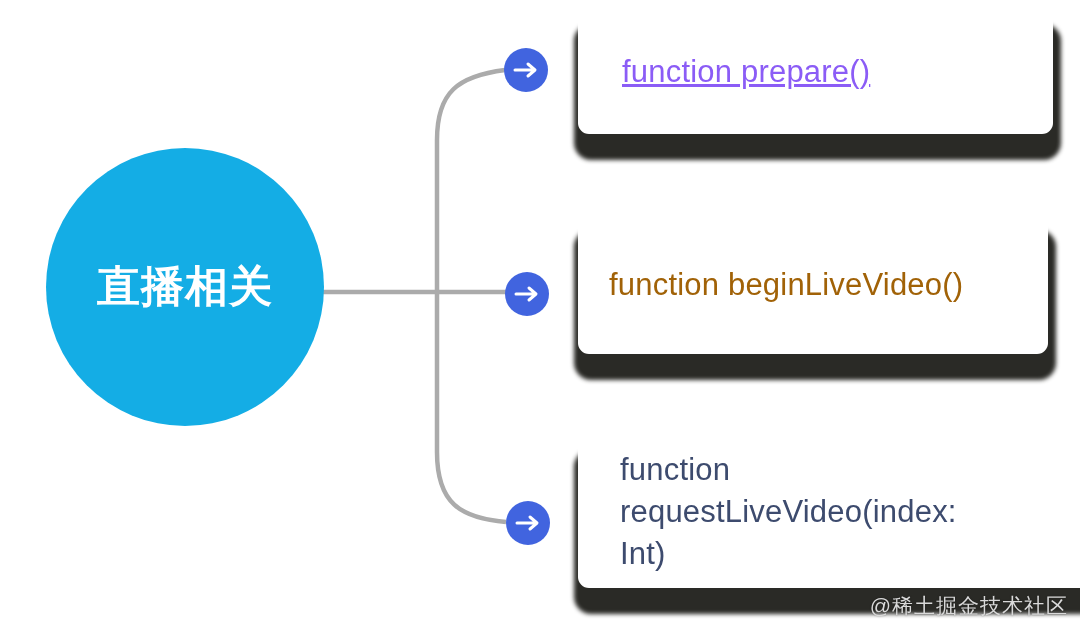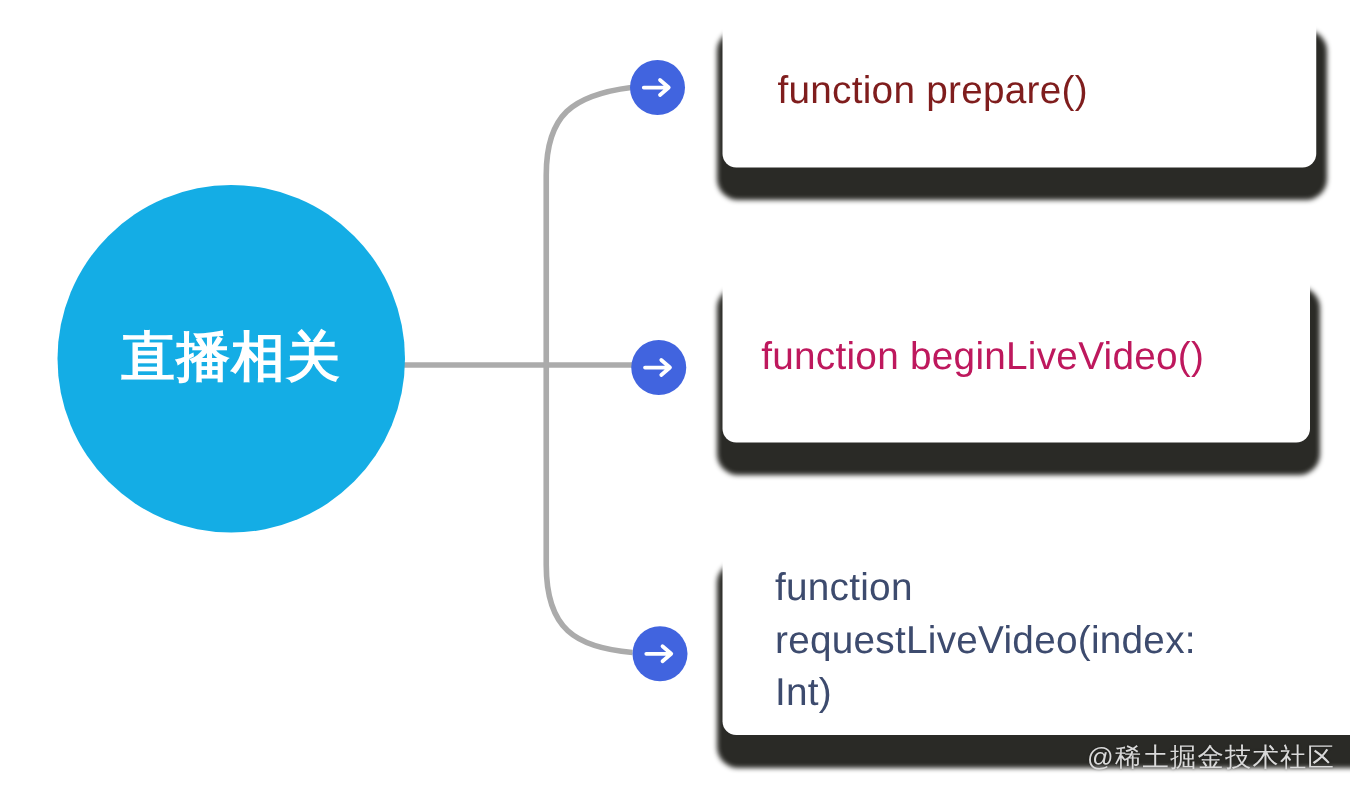--- a/index.html
+++ b/index.html
@@ -74,24 +74,24 @@
       <path d="M2 9 H21 M15 3 L22 9 L15 15" stroke="#ffffff" stroke-width="3" fill="none" stroke-linecap="round" stroke-linejoin="round"></path>
     </svg>
   </div>
   <div class="arrow-badge" style="left: 506px; top: 501px; background: rgb(65, 100, 223);">
     <svg width="27" height="18" viewBox="0 0 27 18">
       <path d="M2 9 H21 M15 3 L22 9 L15 15" stroke="#ffffff" stroke-width="3" fill="none" stroke-linecap="round" stroke-linejoin="round"></path>
     </svg>
   </div>
 
   <div class="card" id="card-0">
-    <div class="card-label" style="color: #7f1d1d;">function prepare()</div>
+    <div class="card-label" style="color: #8b5cf6; text-decoration: underline;">function prepare()</div>
   </div>
   <div class="card" id="card-1">
-    <div class="card-label" style="color: #be185d;">function beginLiveVideo()</div>
+    <div class="card-label" style="color: #a16207;">function beginLiveVideo()</div>
   </div>
   <div class="card" id="card-2">
     <div class="card-label" style="color: rgb(61, 75, 110);">function
 requestLiveVideo(index:
 Int)</div>
   </div>
 
   <div class="watermark">@稀土掘金技术社区</div>
 
 </div>

